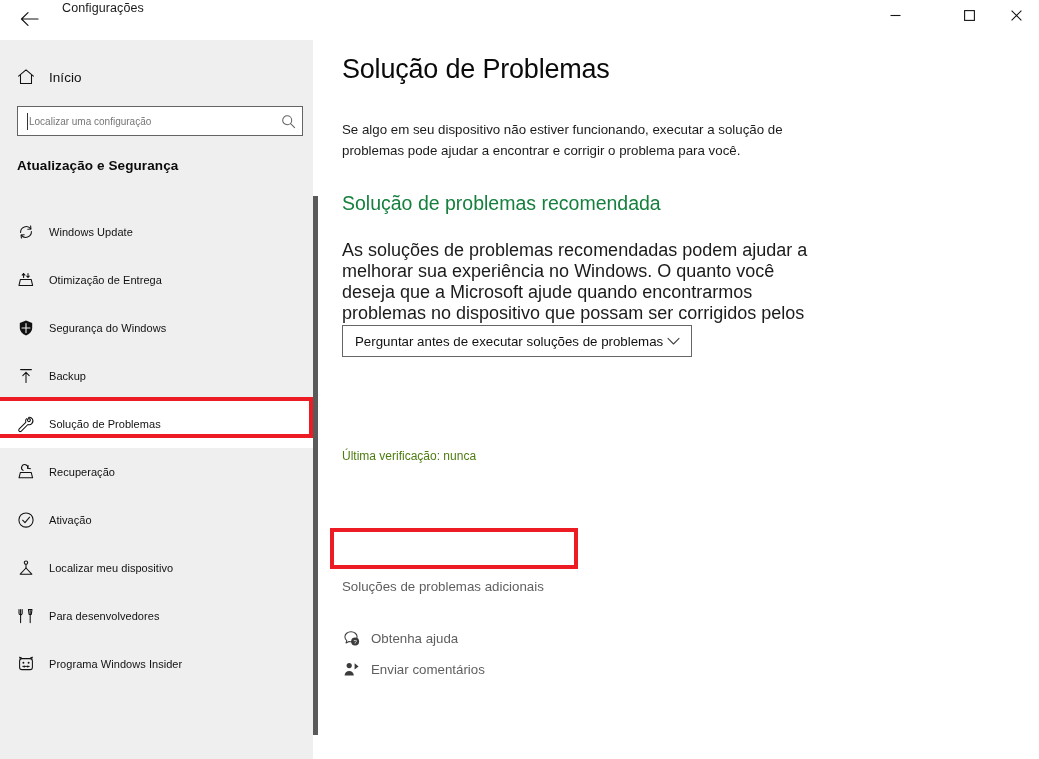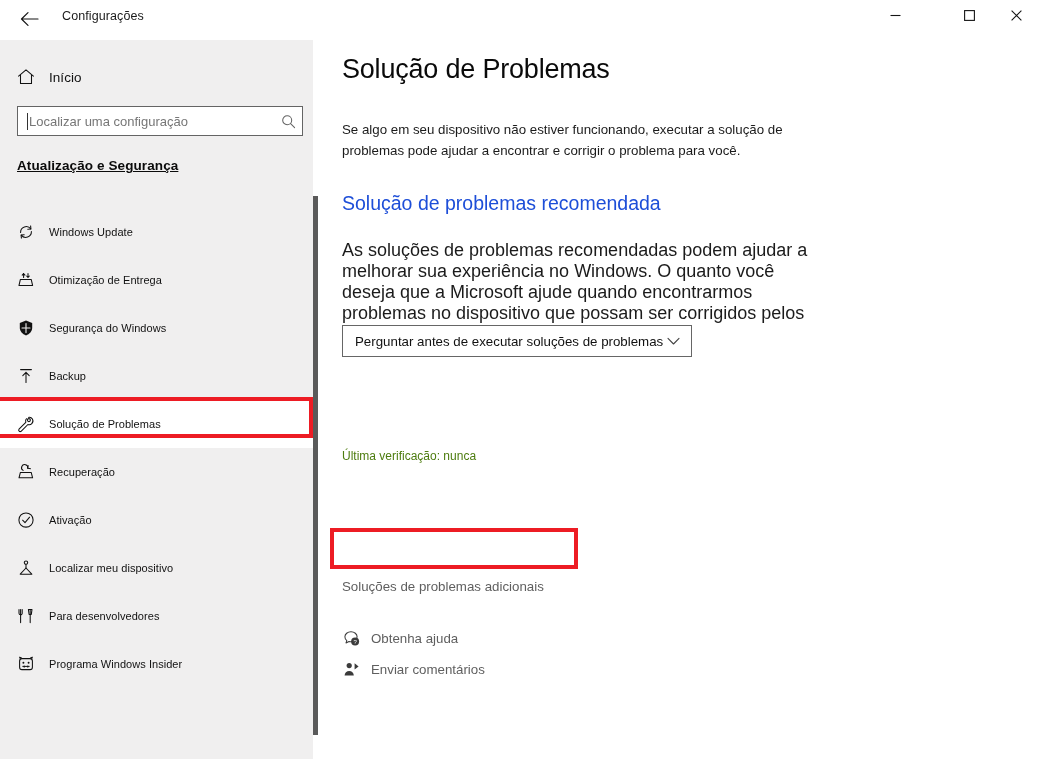--- a/index.html
+++ b/index.html
@@ -36,21 +36,21 @@
   #back-button {
     position: absolute;
     left: 6px; top: 2px;
     width: 46px; height: 34px;
     display: flex; align-items: center; justify-content: center;
     cursor: default;
   }
   #back-button svg { display: block; }
   #title-text {
     position: absolute;
-    left: 62px; top: 9px;
+    left: 62px; top: 1px;
     font-size: 12.5px;
     color: #1a1a1a;
     letter-spacing: .1px;
     white-space: nowrap;
   }
   .winbtn {
     position: absolute;
     top: 0;
     width: 46px; height: 31px;
     display: flex; align-items: center; justify-content: center;
@@ -97,40 +97,39 @@
     position: absolute;
     left: 9px; top: 6px;
     width: 1px; height: 17px;
     background: #333;
   }
   #search-input {
     border: 0;
     outline: 0;
     background: transparent;
     font-family: "Liberation Sans", sans-serif;
-    font-size: 13px;
+    font-size: 10px;
     color: #111;
     padding: 0 0 0 11px;
     width: 248px;
     height: 26px;
   }
   #search-input::placeholder { color: #767676; opacity: 1; }
   #search-icon-wrap {
     width: 28px; height: 28px;
     display: flex; align-items: center; justify-content: center;
   }
 
   #group-heading {
     position: absolute;
     left: 17px; top: 118px;
     font-size: 13.5px;
     font-weight: bold;
     color: #0b0b0b;
     letter-spacing: .1px;
-    text-decoration: underline;
   }
 
   #nav-list {
     position: absolute;
     left: 0; top: 168px;
     width: 313px;
   }
   .nav-item {
     position: relative;
     height: 48px;
@@ -194,21 +193,21 @@
     width: 470px;
     font-size: 13.3px;
     line-height: 21px;
     color: #1b1b1b;
   }
   #section-title {
     position: absolute;
     left: 24px; top: 152px;
     font-size: 19.5px;
     font-weight: normal;
-    color: #1d4ed8;
+    color: #15803d;
   }
   #section-desc {
     position: absolute;
     left: 24px; top: 200px;
     width: 470px;
     font-size: 18px;
     line-height: 21px;
     color: #1b1b1b;
   }
 

